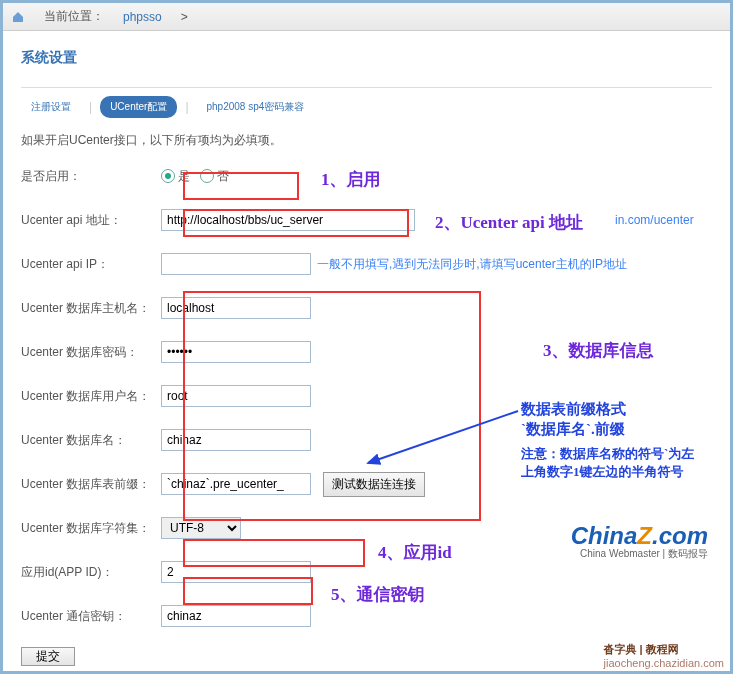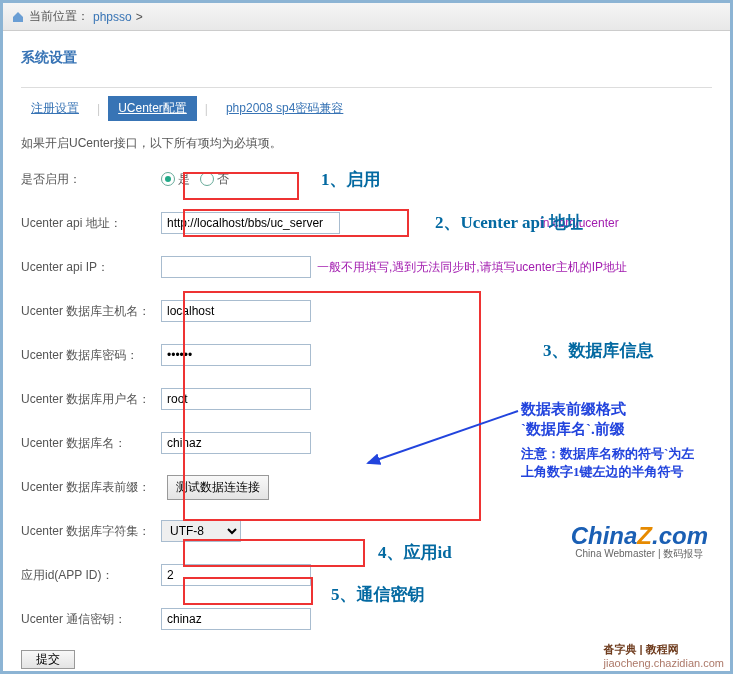--- a/index.html
+++ b/index.html
@@ -1,45 +1,45 @@
 <!DOCTYPE html>
 <html><head>
   <meta charset="utf-8">
   <style>
     * { box-sizing: border-box; margin: 0; padding: 0; }
     body { font-family: "Microsoft YaHei", Arial, sans-serif; font-size: 12px; background: #fff; color: #333; }
     .wrapper { border: 3px solid #8cb4d4; width: 733px; height: 674px; position: relative; overflow: hidden; }
-    .location-bar { background: linear-gradient(#f5f5f5, #e8e8e8); border-bottom: 1px solid #ccc; padding: 5px 8px; font-size: 12px; color: #555; display: flex; align-items: center; gap: 4px; }
+    .location-bar { background: linear-gradient(#f5f5f5, #e8e8e8); border-bottom: 1px solid #ccc; padding: 5px 8px; font-size: 12px; color: #555; display: flex; align-items: center; gap: 19px; }
     .loc-icon { display: inline-block; width: 14px; height: 14px; }
     .content { padding: 12px 18px; position: relative; }
     .page-title { color: #3874b5; font-size: 14px; font-weight: bold; padding: 6px 0 20px; border-bottom: 1px solid #ddd; margin-bottom: 8px; }
     .tabs { display: flex; gap: 8px; align-items: center; margin-bottom: 14px; }
-    .tab { padding: 4px 10px; color: #3874b5; cursor: pointer; font-size: 12px; text-decoration: underline; }
-    .tab.active { background: #3874b5; color: #fff; }
+    .tab { padding: 4px 10px; color: #3874b5; cursor: pointer; font-size: 10px; }
+    .tab.active { background: #3874b5; color: #fff; border-radius: 10px; }
     .tab-sep { color: #ccc; }
     .hint { color: #555; margin: 10px 0 14px; font-size: 12px; }
     .form-row { display: flex; align-items: center; margin-bottom: 18px; min-height: 26px; }
     .form-label { width: 140px; color: #555; }
     .form-control { display: flex; align-items: center; gap: 6px; }
     input[type=text], input[type=password] { border: 1px solid #a8bccf; padding: 3px 5px; font-size: 12px; height: 22px; width: 150px; }
-    input.wide { width: 179px; }
+    input.wide { width: 254px; }
     select { border: 1px solid #a8bccf; padding: 2px 4px; font-size: 12px; height: 22px; width: 80px; }
     .radio-group { display: flex; gap: 10px; align-items: center; }
     .radio-group label { display: flex; align-items: center; gap: 3px; color: #555; cursor: pointer; }
     .radio-circle { width: 14px; height: 14px; border: 1px solid #6a9; border-radius: 50%; display: inline-flex; align-items: center; justify-content: center; }
     .radio-circle.checked::after { content: ""; width: 6px; height: 6px; background: #2a8; border-radius: 50%; }
     .test-btn { padding: 3px 8px; background: linear-gradient(#f8f8f8,#e4e4e4); border: 1px solid #999; font-size: 12px; cursor: pointer; margin-left: 6px; }
     .submit-btn { padding: 0 14px; background: linear-gradient(#f8f8f8,#e4e4e4); border: 1px solid #999; font-size: 12px; cursor: pointer; }
-    .help-text { color: #a21caf; font-size: 12px; margin-left: 6px; }
+    .help-text { color: #3b82f6; font-size: 12px; margin-left: 6px; }
     
     .redbox { position: absolute; border: 2px solid #e33; pointer-events: none; }
-    .anno { position: absolute; color: #0369a1; font-size: 17px; font-weight: bold; font-family: SimSun, serif; pointer-events: none; }
+    .anno { position: absolute; color: #6d28d9; font-size: 17px; font-weight: bold; font-family: SimSun, serif; pointer-events: none; }
     .anno-blue { position: absolute; color: #24d; font-size: 15px; font-weight: bold; font-family: SimSun, serif; pointer-events: none; line-height: 1.35; }
     .arrow { position: absolute; pointer-events: none; }
-    .logo-area { position: absolute; right: 22px; bottom: 110px; text-align: center; }
+    .logo-area { position: absolute; right: 22px; bottom: 110px; text-align: right; }
     .logo-main { font-family: Arial; font-size: 24px; font-weight: bold; font-style: italic; }
     .logo-c { color: #1a5fb4; }
     .logo-z { color: #e68a00; }
     .logo-sub { font-size: 10px; color: #666; margin-top: -3px; }
     .footer { position: absolute; right: 6px; bottom: 2px; font-size: 11px; color: #ac7868; }
     .footer b { color: #6e3b1d; font-weight: bold; }
   </style>
 </head>
 <body>
 
@@ -122,20 +122,21 @@
     <div class="form-row">
       <div class="form-label">Ucenter 数据库名：</div>
       <div class="form-control">
           <input type="text" value="chinaz" style="">
         </div>
     </div>
 
     <div class="form-row">
       <div class="form-label">Ucenter 数据库表前缀：</div>
       <div class="form-control">
+        <input type="text" value="`chinaz`.pre_ucenter_" style="">
         <button class="test-btn">测试数据连连接</button>
       </div>
     </div>
 
     <div class="form-row">
       <div class="form-label">Ucenter 数据库字符集：</div>
       <div class="form-control">
         <select><option>UTF-8</option></select>
       </div>
     </div>

